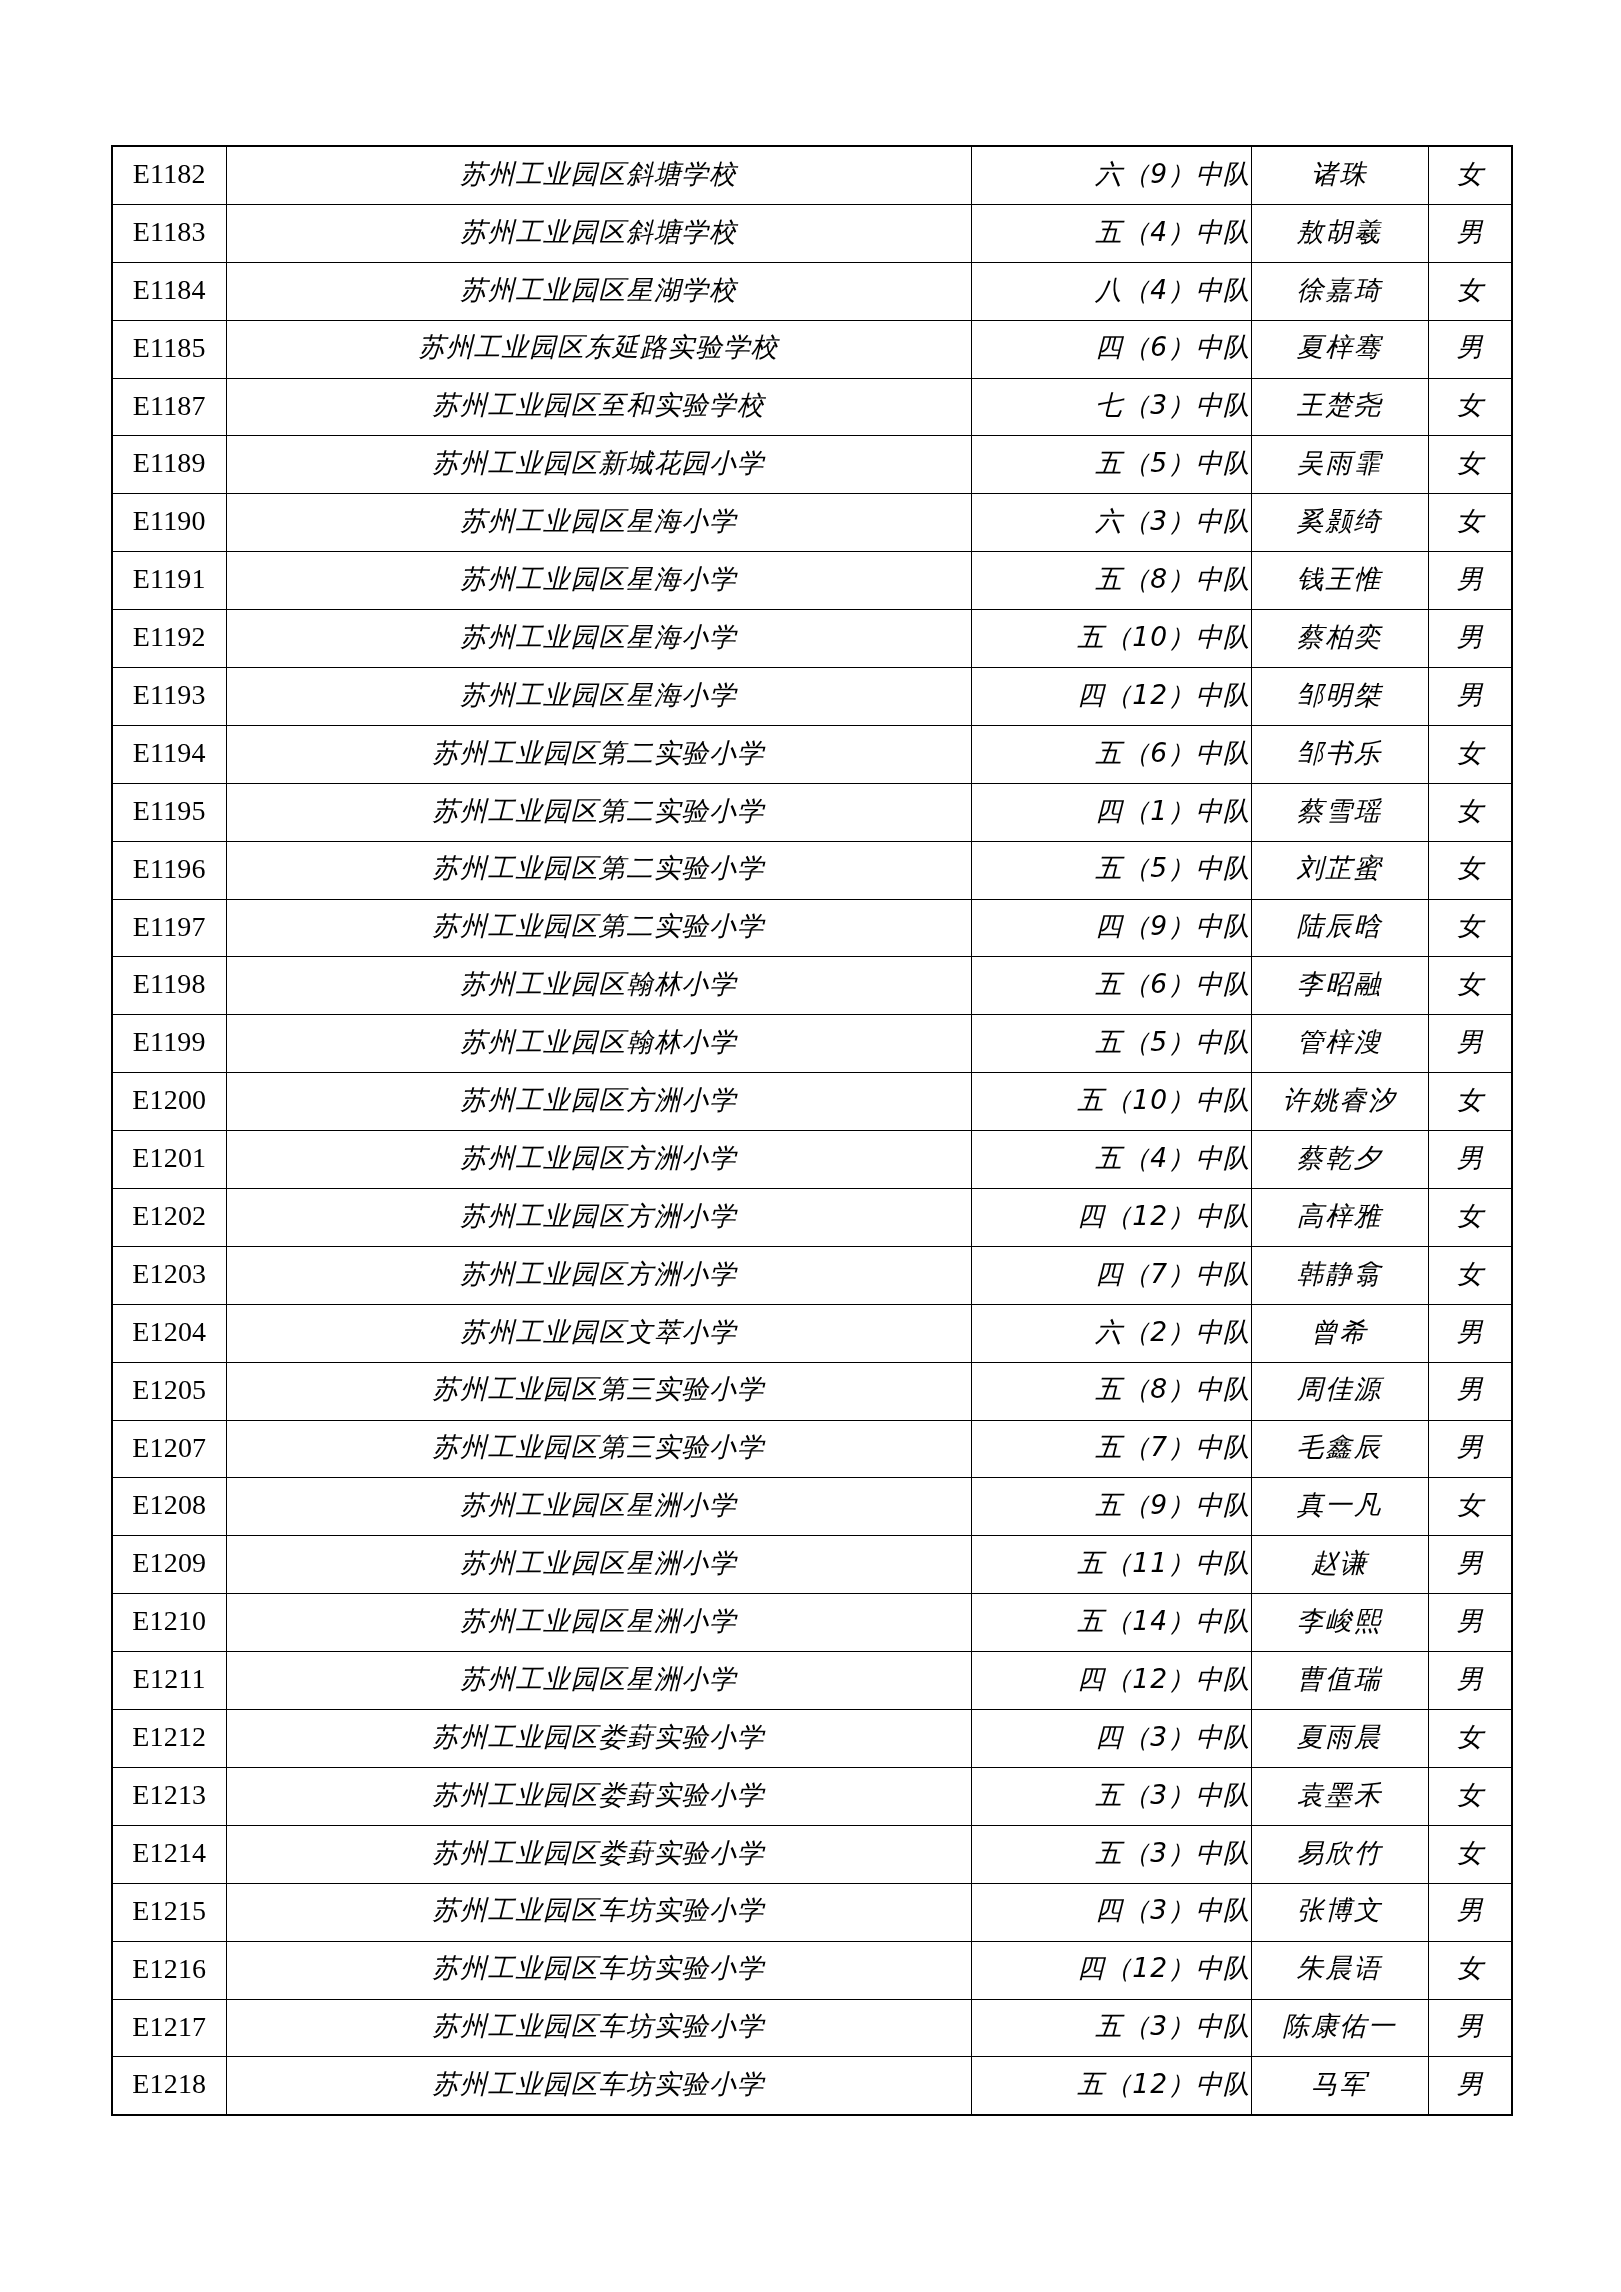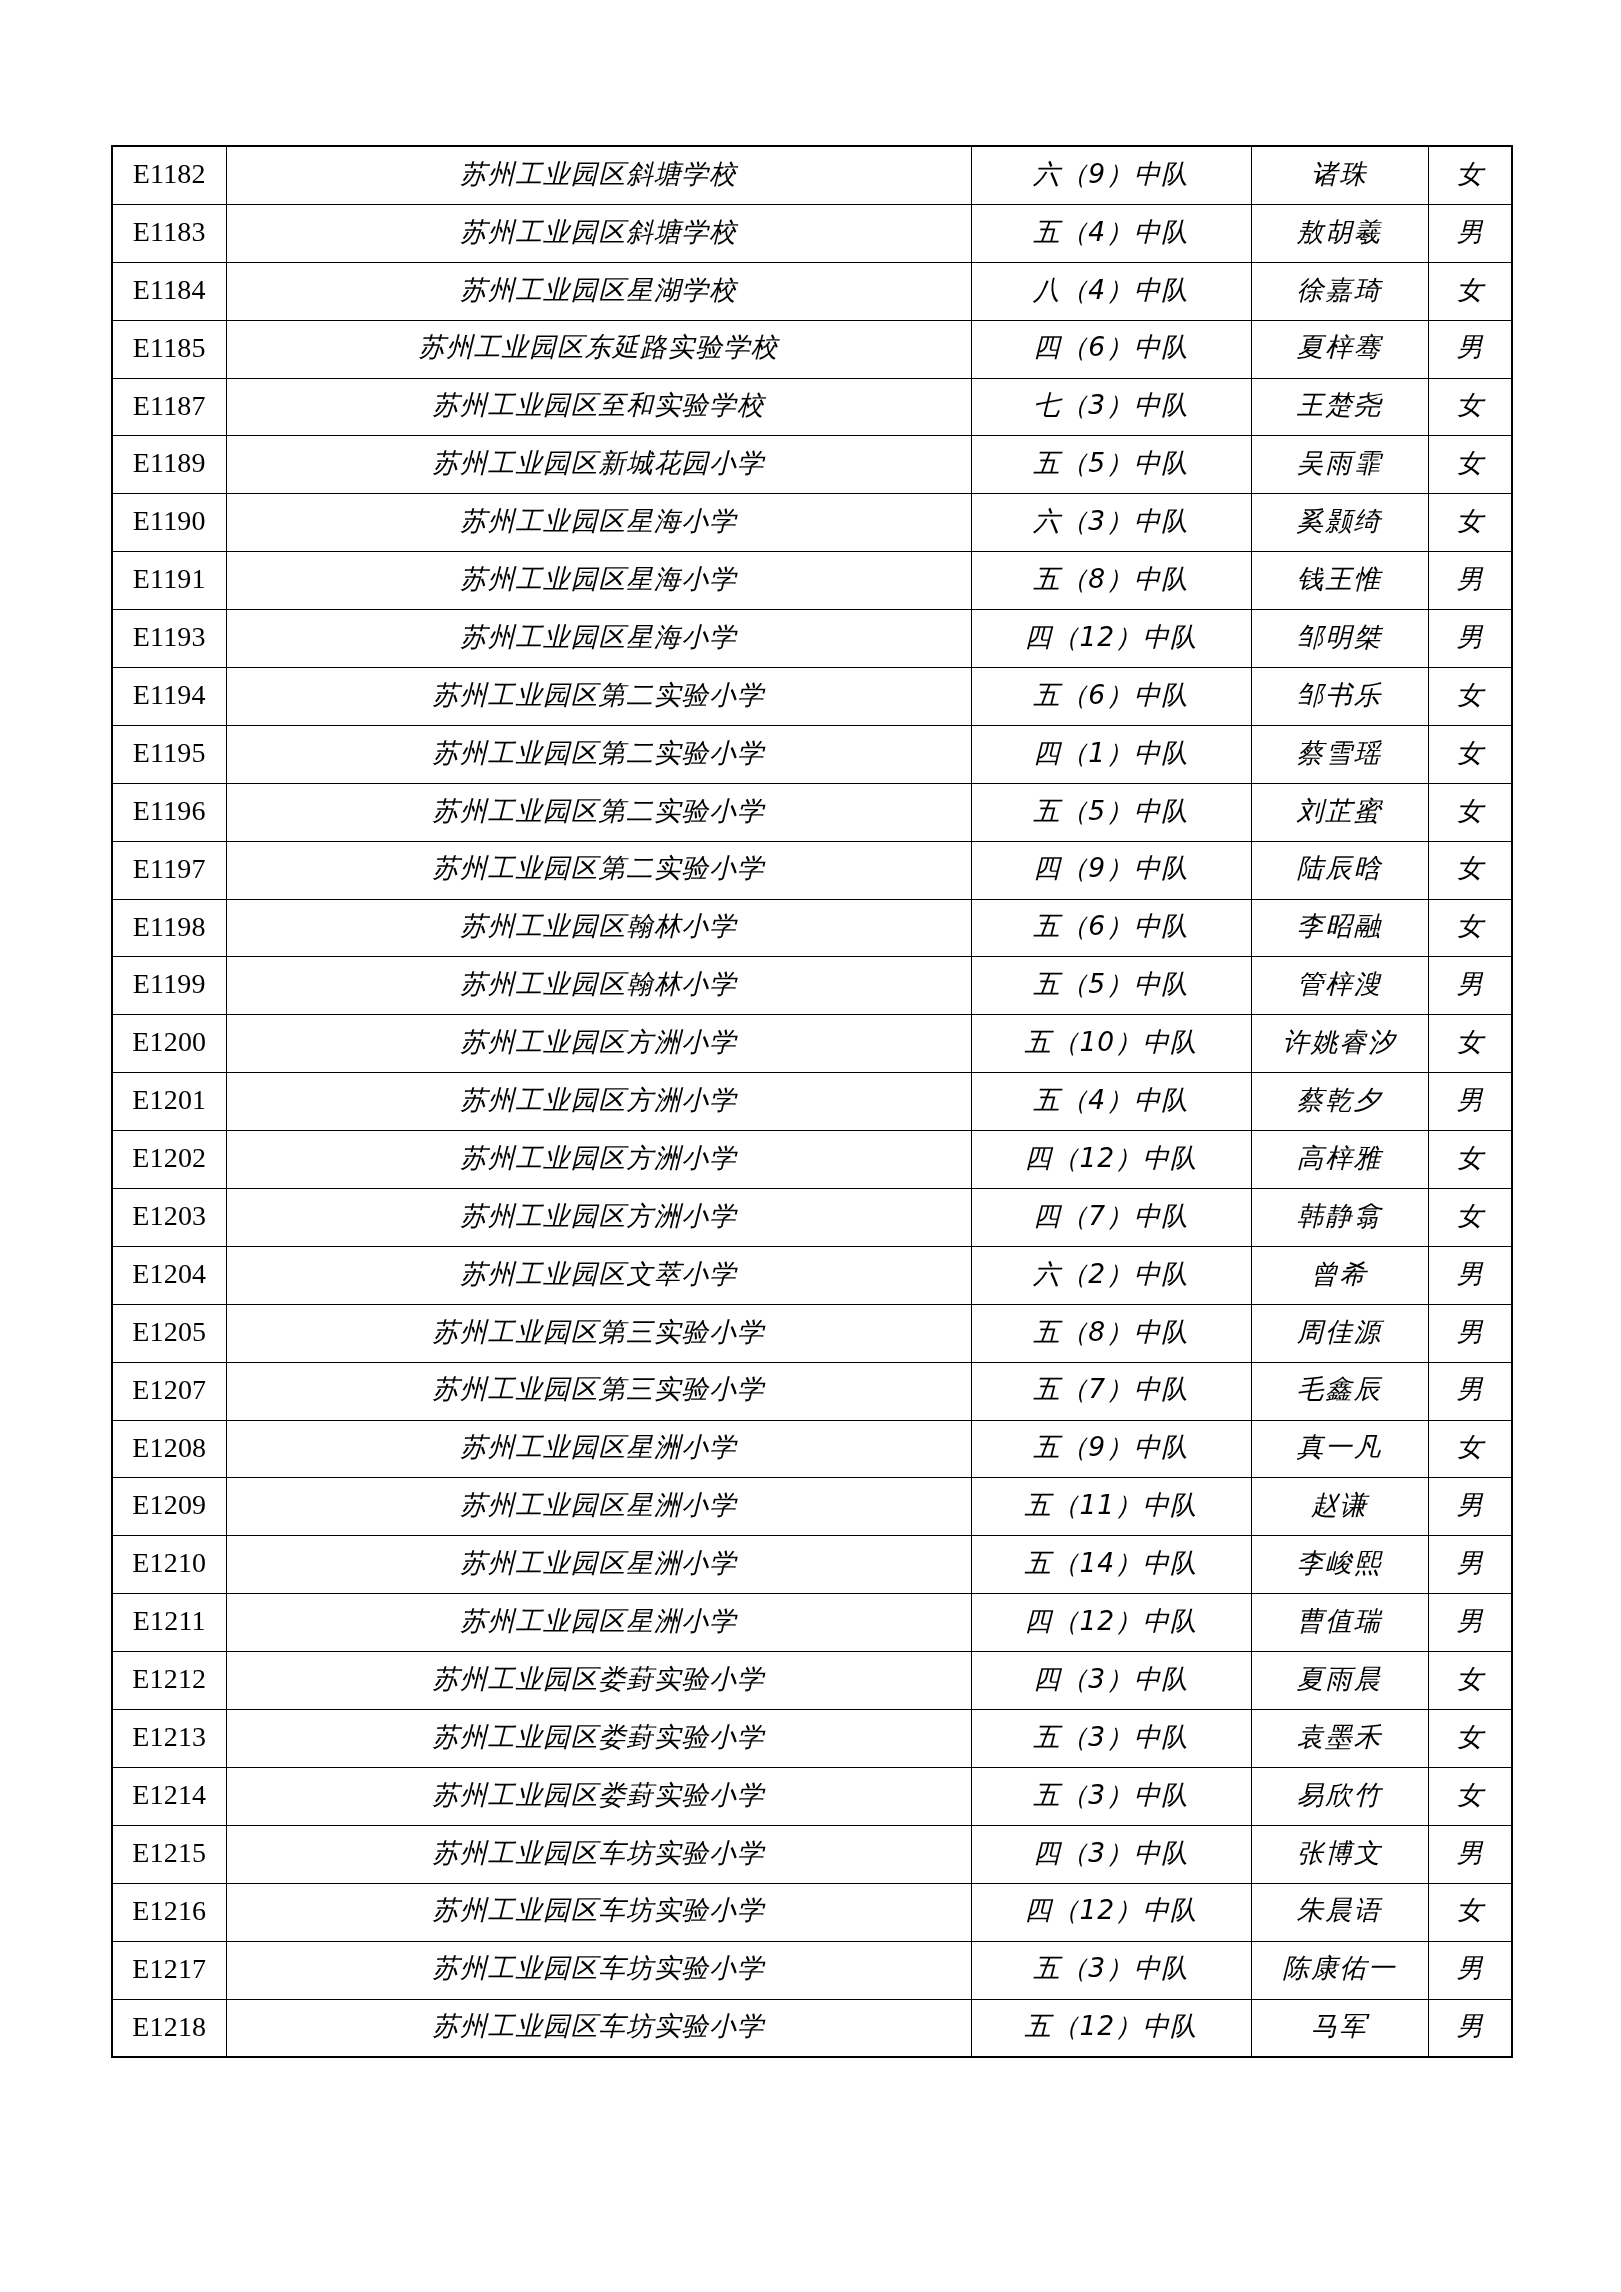--- a/index.html
+++ b/index.html
@@ -58,21 +58,21 @@
   }
   td.school {
     text-align: center;
     padding-left: 8.8px;
     font-family: "DejaVu Sans", "Liberation Sans", sans-serif;
     font-size: 26.5px;
     font-style: italic;
     letter-spacing: 1.2px;
   }
   td.klass {
-    text-align: center;
+    text-align: right;
     font-family: "DejaVu Sans", "Liberation Sans", sans-serif;
     font-size: 26.5px;
     font-style: italic;
     letter-spacing: 1px;
   }
   td.sname {
     text-align: center;
     font-family: "DejaVu Sans", "Liberation Sans", sans-serif;
     font-size: 26.5px;
     font-style: italic;
@@ -149,20 +149,27 @@
             <td class="gender">女</td>
           </tr>
           <tr>
             <td class="code">E1191</td>
             <td class="school">苏州工业园区星海小学</td>
             <td class="klass">五（8）中队</td>
             <td class="sname">钱王惟</td>
             <td class="gender">男</td>
           </tr>
           <tr>
+            <td class="code">E1192</td>
+            <td class="school">苏州工业园区星海小学</td>
+            <td class="klass">五（10）中队</td>
+            <td class="sname">蔡柏奕</td>
+            <td class="gender">男</td>
+          </tr>
+          <tr>
             <td class="code">E1193</td>
             <td class="school">苏州工业园区星海小学</td>
             <td class="klass">四（12）中队</td>
             <td class="sname">邹明桀</td>
             <td class="gender">男</td>
           </tr>
           <tr>
             <td class="code">E1194</td>
             <td class="school">苏州工业园区第二实验小学</td>
             <td class="klass">五（6）中队</td>

